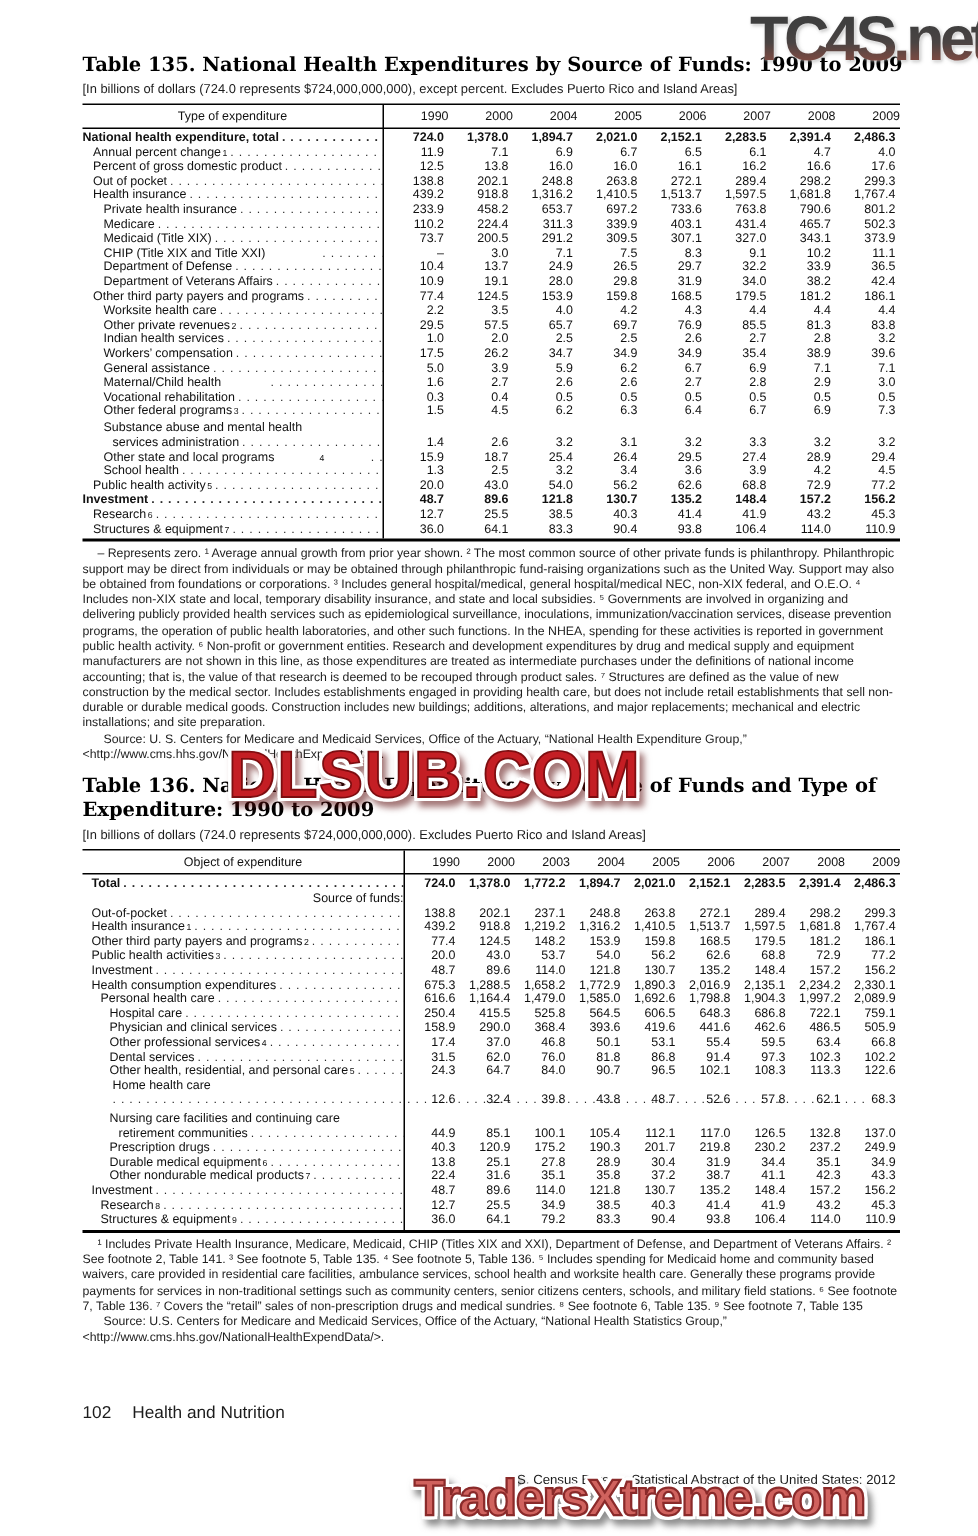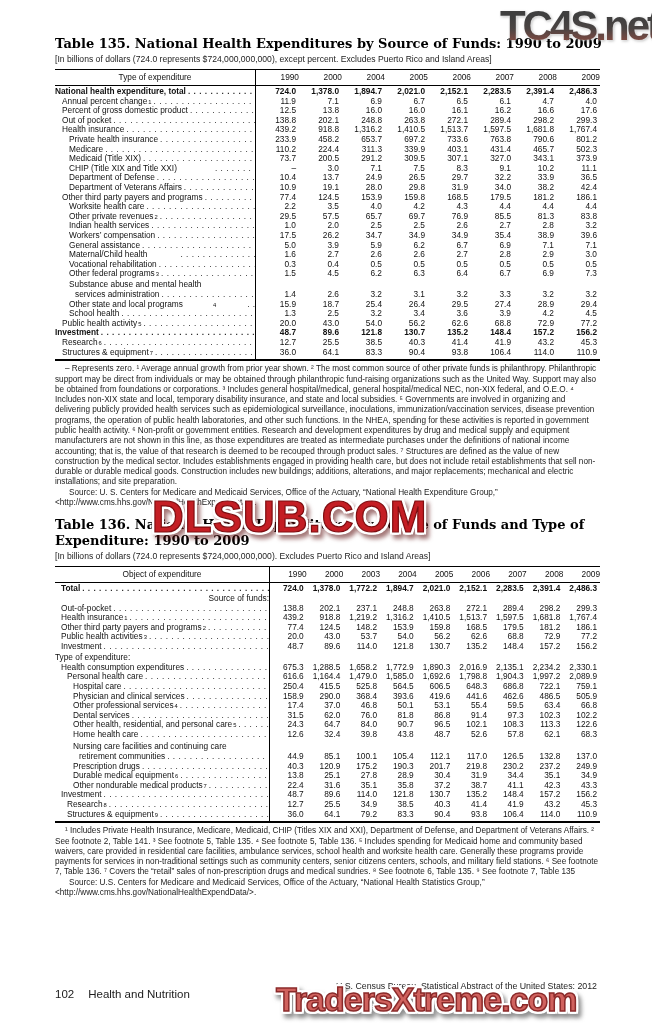--- a/index.html
+++ b/index.html
@@ -42,21 +42,21 @@
 
   .footnote {
     font-size:8.2px; line-height:10.3px; color:#1c1c1c; margin-top:3px;
     text-align:left;
   }
   .footnote .para { text-indent:10px; }
   .footnote .src { text-indent:14px; margin-top:0; }
   .title-gap { margin-top:9px; }
 
   
-  .footer-left { position:absolute; left:55px; top:988px; font-size:11.5px; color:#1c1c1c; }
+  .footer-left { position:absolute; left:55px; top:936px; font-size:11.5px; color:#1c1c1c; }
   .footer-left .pagenum { margin-right:14px; }
   .footer-right { position:absolute; right:55px; top:981px; font-size:8.8px; color:#1c1c1c; }
 
   
   .wm { position:absolute; font-weight:bold; pointer-events:none; }
   .wm-top {
     top:2px; right:-6px; font-size:42px; letter-spacing:-3px;
     font-family:"Liberation Sans", sans-serif;
     background:linear-gradient(to bottom, #3f3f3f 30%, #4a4443 55%, #7c4a42 80%, #93584e 100%);
     -webkit-background-clip:text; background-clip:text; color:transparent;
@@ -748,28 +748,20 @@
                 <div class="val">89.6</div>
                 <div class="val">114.0</div>
                 <div class="val">121.8</div>
                 <div class="val">130.7</div>
                 <div class="val">135.2</div>
                 <div class="val">148.4</div>
                 <div class="val">157.2</div>
                 <div class="val">156.2</div>
               </div>
             </div>
-            <div class="trow gap1">
-              <div class="stub">
-                <div class="stubline" style="padding-left: 0px;">
-                  <span class="lbl">Type of expenditure:</span>
-                </div>
-              </div>
-              <div class="vals"></div>
-            </div>
             <div class="trow">
               <div class="stub">
                 <div class="stubline" style="padding-left: 6px;">
                   <span class="lbl">Health consumption expenditures</span>
                   <span class="leaders">. . . . . . . . . . . . . . . . . . . . . . . . . . . . . . . . . . . . . . . . . . . . . . . . . . . . . . . . . . . . . . . . . . . . . . . . . . . . . . . . . . . . . . . . . . </span>
                 </div>
               </div>
               <div class="vals">
                 <div class="val">675.3</div>
                 <div class="val">1,288.5</div>
@@ -893,21 +885,21 @@
                 <div class="val">90.7</div>
                 <div class="val">96.5</div>
                 <div class="val">102.1</div>
                 <div class="val">108.3</div>
                 <div class="val">113.3</div>
                 <div class="val">122.6</div>
               </div>
             </div>
             <div class="trow">
               <div class="stub">
-                <div class="stubline" style="padding-left: 18px;">
+                <div class="stubline" style="padding-left: 18px; flex-direction: column;">
                   <span class="lbl">Home health care</span>
                   <span class="leaders">. . . . . . . . . . . . . . . . . . . . . . . . . . . . . . . . . . . . . . . . . . . . . . . . . . . . . . . . . . . . . . . . . . . . . . . . . . . . . . . . . . . . . . . . . . </span>
                 </div>
               </div>
               <div class="vals">
                 <div class="val">12.6</div>
                 <div class="val">32.4</div>
                 <div class="val">39.8</div>
                 <div class="val">43.8</div>
                 <div class="val">48.7</div>

